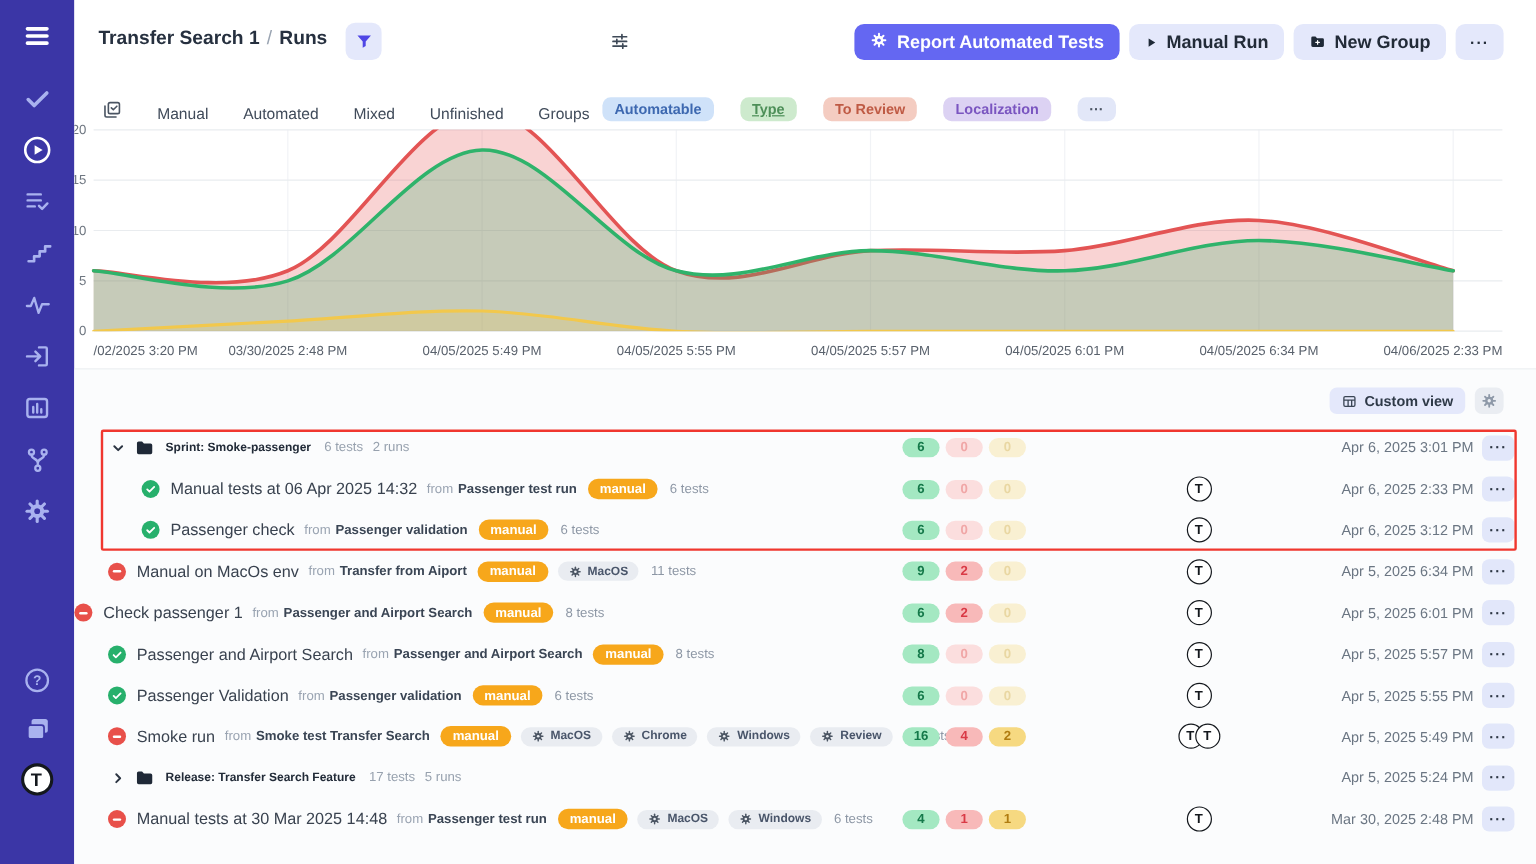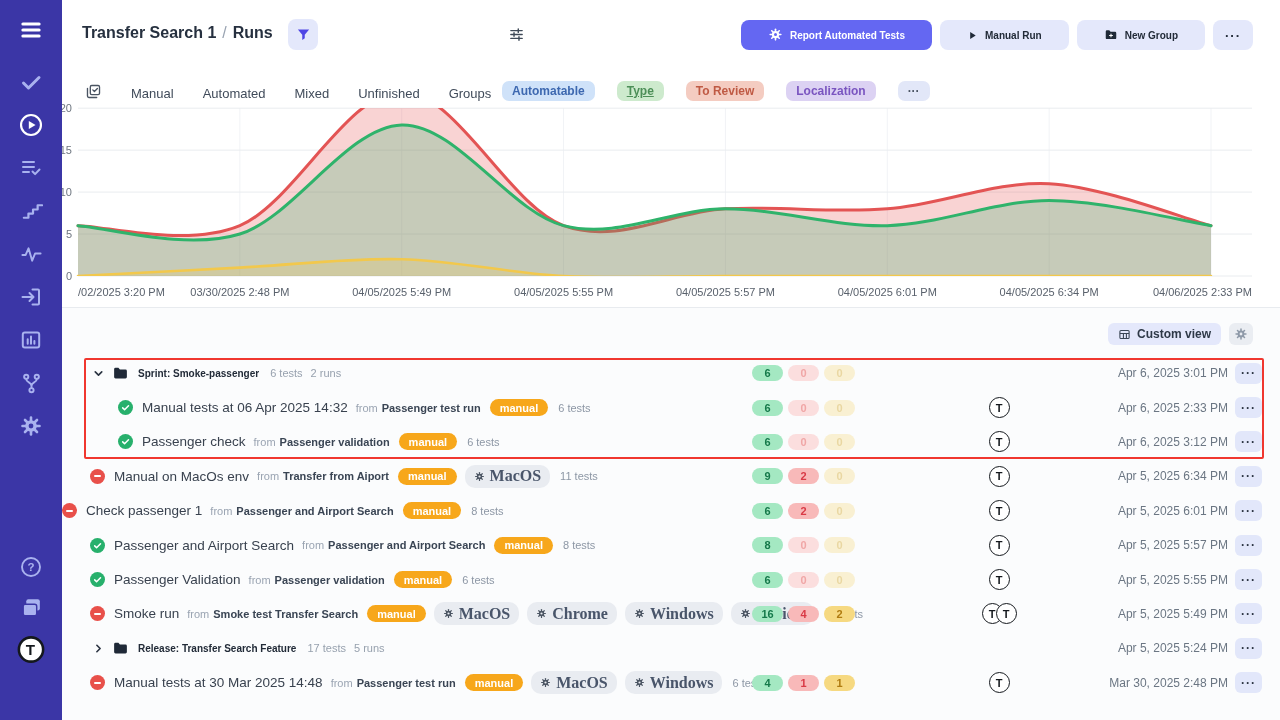--- a/index.html
+++ b/index.html
@@ -26,21 +26,21 @@
                     border-radius:8px; background:#e4e8fb; display:flex; align-items:center; justify-content:center; cursor:pointer; }
   .search { position:absolute; left:272px; top:19px; width:162px; height:31px; border:1px solid #d3d9e0;
             border-radius:8px; background:#fff; display:flex; align-items:center; padding:0 9px; gap:7px; }
   .search input { border:none; outline:none; background:transparent; width:115px; font-size:12.5px;
                   color:#55606e; font-family:inherit; }
   .search input::placeholder { color:#9aa4b2; }
   .tune { position:absolute; left:446px; top:26px; cursor:pointer; }
 
   .hdr-actions { position:absolute; right:18px; top:20px; display:flex; gap:8px; }
   .btn { height:30px; border:none; border-radius:8px; display:inline-flex; align-items:center; gap:7px;
-         padding:0 27px; font-size:10px; font-weight:600; font-family:inherit; cursor:pointer; }
+         padding:0 13px; font-size:15px; font-weight:600; font-family:inherit; cursor:pointer; }
   .btn.primary { background:#6467f2; color:#fff; }
   .btn.soft { background:#e4e8fb; color:#222b38; }
   .btn.more { padding:0 12px; font-weight:800; font-size:13px; letter-spacing:1px; }
 
   .tabs { position:absolute; left:23px; top:83px; display:flex; align-items:center; gap:29px; }
   .tabs .tab { font-size:13px; font-weight:500; color:#404b5a; cursor:pointer; }
   .chips { position:absolute; left:440px; top:81px; display:flex; align-items:center; gap:22px; }
   .chip { font-size:12px; font-weight:600; padding:3px 10px; border-radius:7px; cursor:pointer; }
 
   .chart { position:absolute; left:0; top:100px; width:1218px; height:205px; }
@@ -64,22 +64,22 @@
   .chev { width:16px; height:16px; margin-right:6px; display:flex; align-items:center; justify-content:center; }
   .foldico { margin-right:9px; display:flex; }
   .gtitle { font-size:10px; font-weight:700; color:#222b38; }
   .gmeta { font-size:11px; color:#97a1ae; margin-left:11px; }
   .gmeta + .gmeta { margin-left:8px; }
   .rtitle { font-size:13.5px; font-weight:500; color:#39424f; white-space:nowrap; }
   .fromlbl { margin-left:8px; font-size:11px; color:#9aa4b2; }
   .fromsrc { margin-left:4px; font-size:11px; font-weight:700; color:#3a4554; white-space:nowrap; }
   .badge { background:#f7a71b; color:#fff; font-size:11px; font-weight:700; padding:2.5px 10px;
            border-radius:10px; margin-left:9px; }
-  .env { display:inline-flex; align-items:center; gap:5px; background:#e9ecf1; color:#49556a; font-size:16px;
-         font-weight:600; padding:2.5px 9px; border-radius:10px; margin-left:8px; white-space:nowrap;font-family:Liberation Serif, serif; }
+  .env { display:inline-flex; align-items:center; gap:5px; background:#e9ecf1; color:#49556a; font-size:10px;
+         font-weight:600; padding:2.5px 9px; border-radius:10px; margin-left:8px; white-space:nowrap; }
   .tests { margin-left:10px; font-size:11px; color:#8d97a5; white-space:nowrap; }
   .counts { position:absolute; left:690px; display:flex; gap:5px; }
   .pill { min-width:31px; text-align:center; font-size:11px; font-weight:700; border-radius:9px; padding:2px 0; }
   .pill.p { background:#a4e8c2; color:#15794a; }
   .pill.f { background:#f8b9b9; color:#d93a46; }
   .pill.f.zero { background:#fbdede; color:#f0a6a6; }
   .pill.s { background:#f6d981; color:#b07c10; }
   .pill.s.zero { background:#f9f0d2; color:#e9d7a2; }
   .avatars { position:absolute; left:917px; width:40px; display:flex; justify-content:center; }
   .avatar { width:21px; height:21px; border-radius:50%; background:#fff; border:1.6px solid #14181d;

